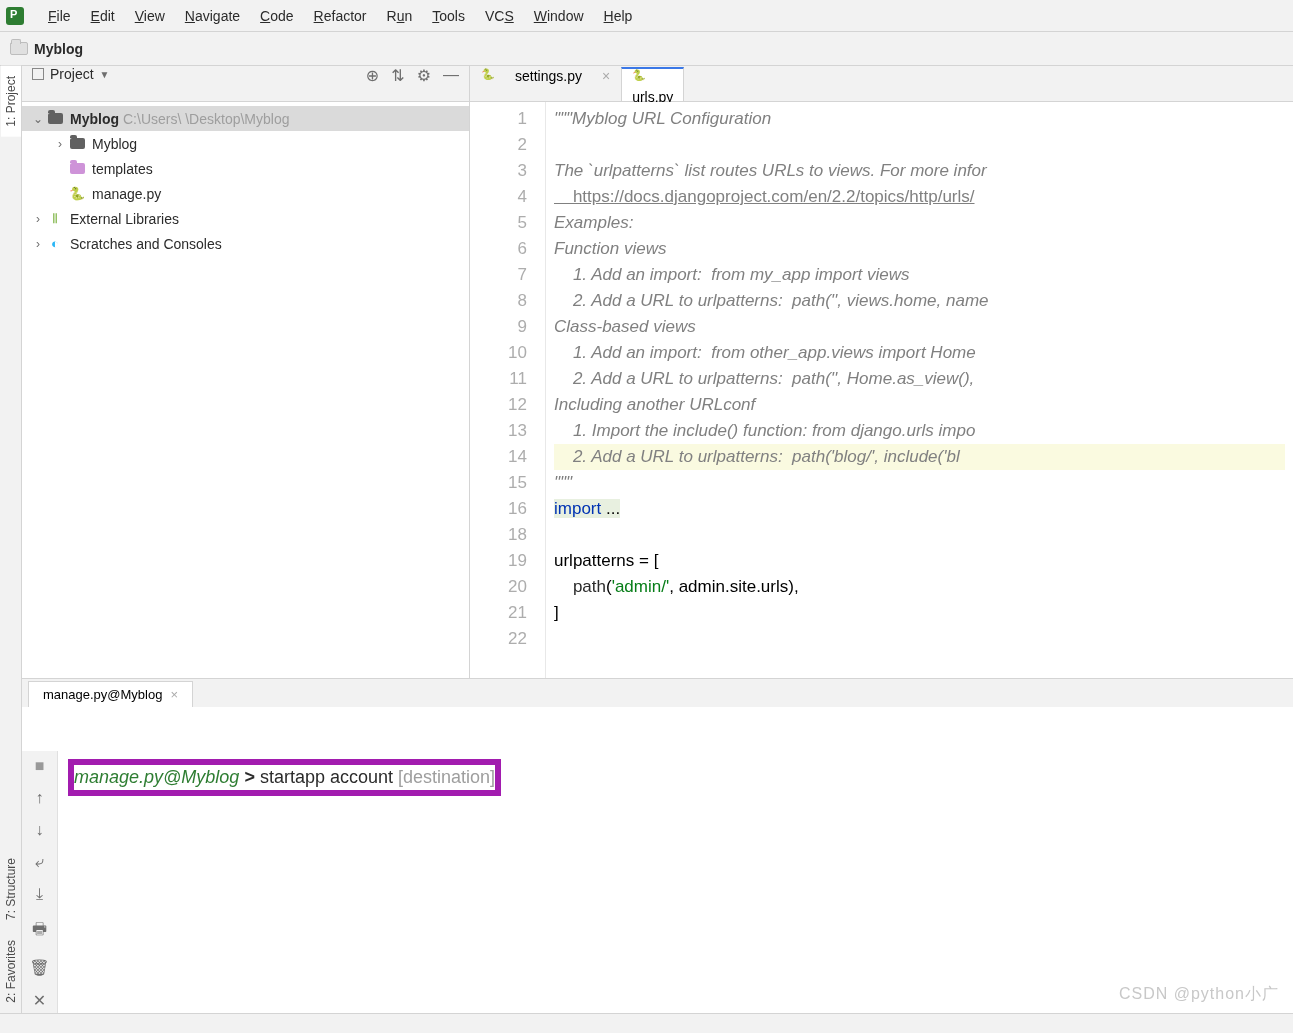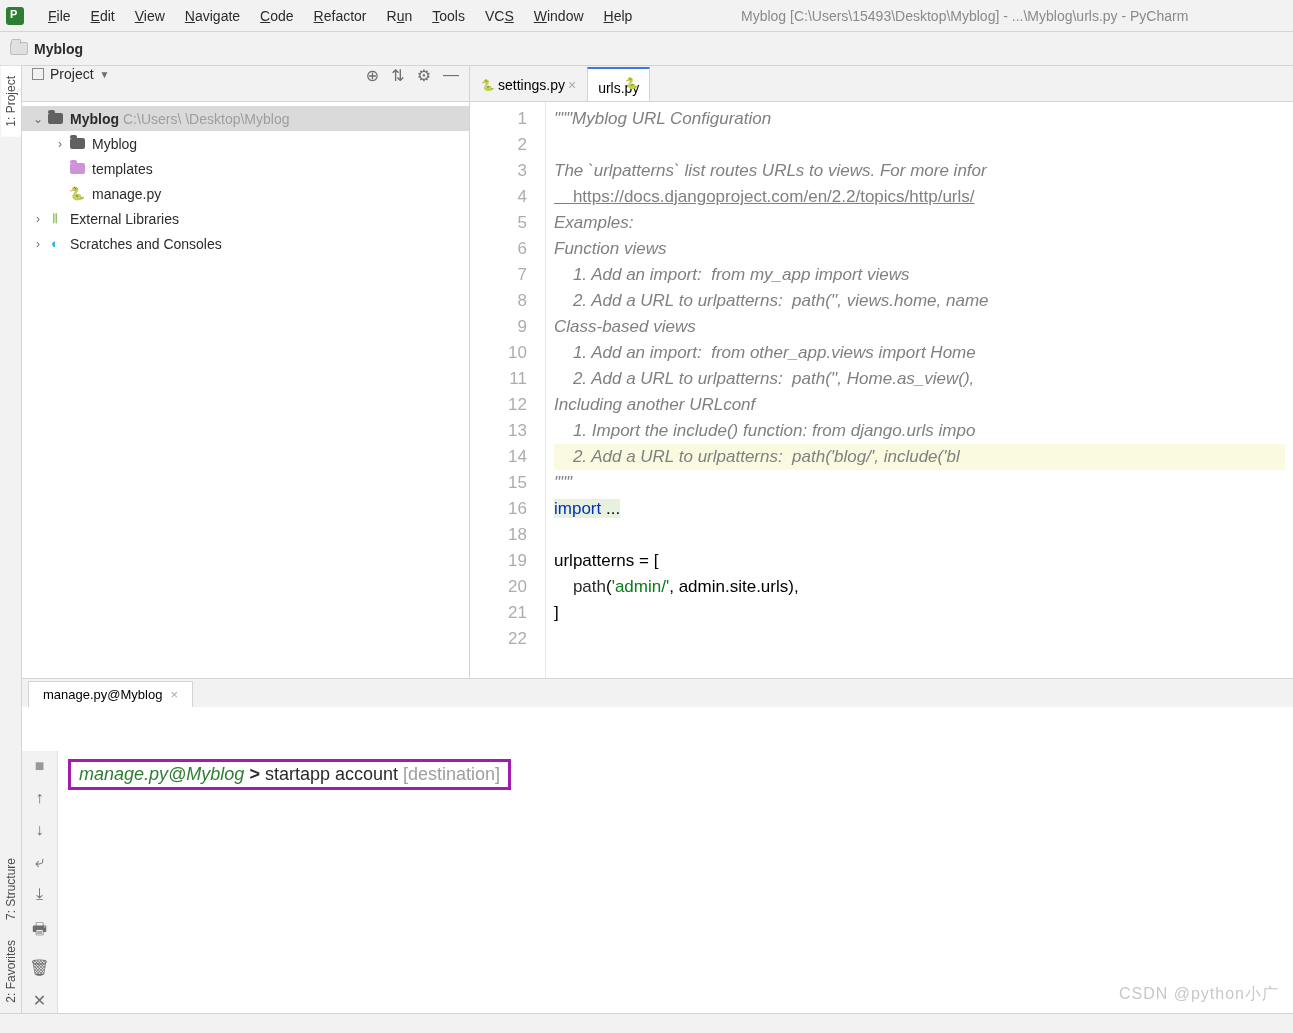--- a/index.html
+++ b/index.html
@@ -31,41 +31,41 @@
 .folder-dark { background:#616161; border-radius:2px; width:15px; height:11px; position:relative; }
 .folder-dark::before { content:''; position:absolute; top:-3px; left:0; width:7px; height:3px; background:#616161; border-radius:2px 2px 0 0; }
 .folder-purple { background:#ce93d8; border-radius:2px; width:15px; height:11px; position:relative; }
 .folder-purple::before { content:''; position:absolute; top:-3px; left:0; width:7px; height:3px; background:#ce93d8; border-radius:2px 2px 0 0; }
 .py-icon { color:#3776ab; font-weight:bold; }
 .lib-icon { color:#7cb342; }
 .scr-icon { color:#29b6f6; }
 .node-text { color:#2b2b2b; }
 .node-path { color:#9e9e9e; margin-left:4px; }
 .editor-tabs { position:absolute; left:470px; top:66px; right:0; height:36px; background:#f2f2f2; border-bottom:1px solid #d4d4d4; display:flex; align-items:flex-end; }
-.tab { height:34px; padding:8px 10px; display:flex; align-items:flex-end; gap:3px; font-size:14px; border:1px solid transparent; border-bottom:none; cursor:pointer; }
+.tab { height:34px; padding:0 10px; display:flex; align-items:flex-start; gap:20px; font-size:14px; border:1px solid transparent; border-bottom:none; cursor:pointer; }
 .tab.active { background:#fff; border-color:#d4d4d4; border-top:2px solid #3b78e7;flex-direction:column; }
 .tab .close { color:#aaa; font-size:14px; }
 .pyfile-icon { width:14px; height:14px; position:relative; }
 .pyfile-icon::before { content:'🐍'; font-size:11px; position:absolute; }
 .editor { position:absolute; left:470px; top:102px; right:0; bottom:355px; background:#fff; display:flex; font-family:"JetBrains Mono","Consolas",monospace; font-size:17px; }
 .gutter { width:76px; border-right:1px solid #e8e8e8; text-align:right; padding:4px 18px 4px 0; color:#adadad; line-height:26px; background:#fff; }
 .code { flex:1; padding:4px 8px; line-height:26px; white-space:pre; overflow:hidden; }
 .c-comment { color:#808080; font-style:italic; }
 .c-link { color:#808080; text-decoration:underline; }
 .c-kw { color:#0033b3; }
 .c-str { color:#067d17; }
 .c-fold { background:#e8f0e0; }
 .run-tool { position:absolute; left:22px; right:0; bottom:20px; height:335px; background:#fff; border-top:1px solid #d4d4d4; display:flex; flex-direction:column;gap:44px; }
 .run-tabs { height:28px; display:flex; align-items:flex-end; padding-left:6px; background:#f2f2f2; }
 .run-tab { height:26px; padding:0 14px; display:flex; align-items:center; font-size:13px; background:#fff; border:1px solid #d4d4d4; border-bottom:none; gap:8px; }
 .run-body { flex:1; display:flex; }
 .run-toolbar { width:36px; background:#f2f2f2; border-right:1px solid #e0e0e0; display:flex; flex-direction:column; align-items:center; padding-top:6px; gap:14px; }
 .run-toolbar span { font-size:16px; color:#6e6e6e; cursor:pointer; }
 .run-out { flex:1; padding:8px 10px; font-family:"JetBrains Mono","Consolas",monospace; font-size:18px; }
-.cmd-box { border:3px solid #a21caf; padding:2px 8px; display:inline-block; }
+.cmd-box { border:6px solid #a21caf; padding:2px 0; display:inline-block; }
 .cmd-prompt { color:#2e7d32; font-style:italic; }
 .cmd-arrow { color:#2b2b2b; font-weight:bold; }
 .cmd-input { color:#2b2b2b; }
 .cmd-hint { color:#9e9e9e; }
 .statusbar { position:absolute; left:0; right:0; bottom:0; height:20px; background:#f2f2f2; border-top:1px solid #d4d4d4; }
 .watermark { position:absolute; right:14px; bottom:28px; color:#c8c8c8; font-size:16px; letter-spacing:1px; }
 .line14 { background:#fafae0; }
 </style>
 </head>
 <body>
@@ -76,21 +76,20 @@
   <div class="menu-item"><u>E</u>dit</div>
   <div class="menu-item"><u>V</u>iew</div>
   <div class="menu-item"><u>N</u>avigate</div>
   <div class="menu-item"><u>C</u>ode</div>
   <div class="menu-item"><u>R</u>efactor</div>
   <div class="menu-item">R<u>u</u>n</div>
   <div class="menu-item"><u>T</u>ools</div>
   <div class="menu-item">VC<u>S</u></div>
   <div class="menu-item"><u>W</u>indow</div>
   <div class="menu-item"><u>H</u>elp</div>
-  <div class="title-text">Myblog [C:\Users\15493\Desktop\Myblog] - ...\Myblog\urls.py - PyCharm</div>
 </div>
 
 <div class="navbar">
   <div class="folder-small"></div>
   <span class="nav-label">Myblog</span>
 </div>
 
 <div class="left-bar">
   <div class="left-tab active">1: Project</div>
   <div style="flex:1"></div>

